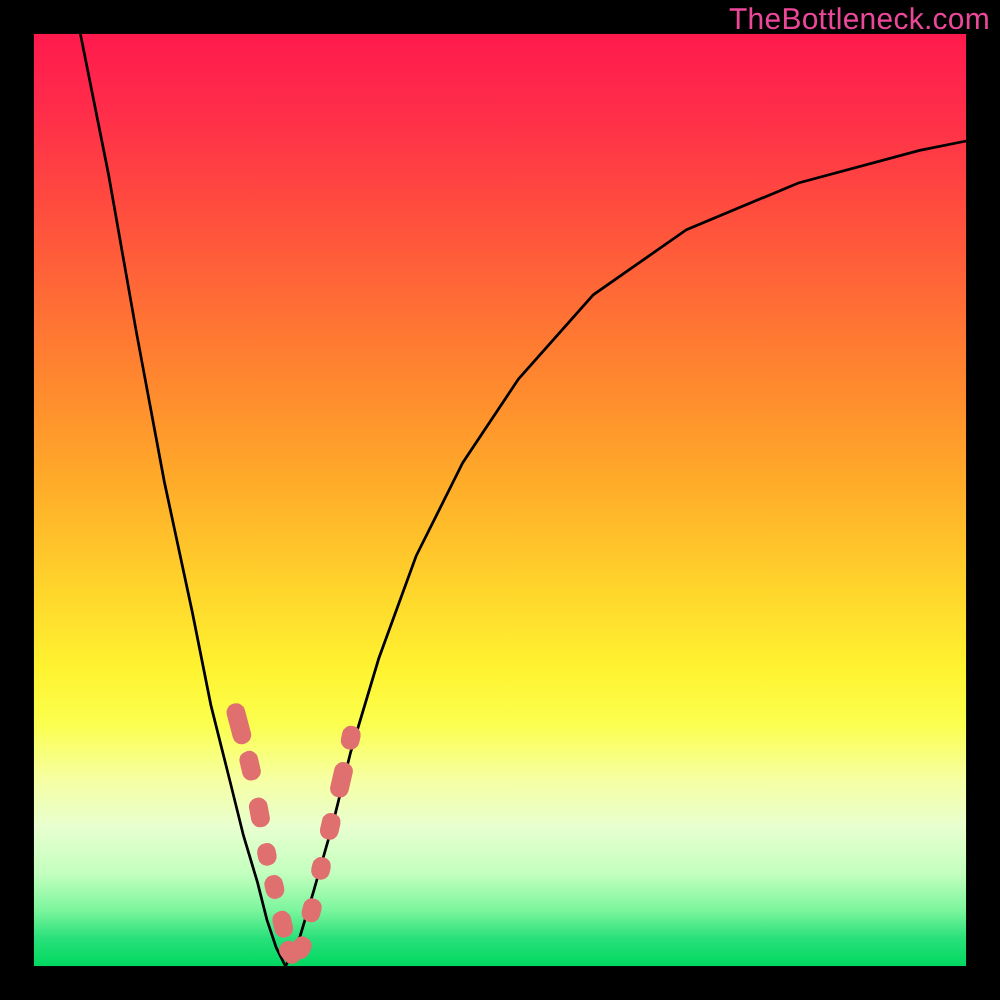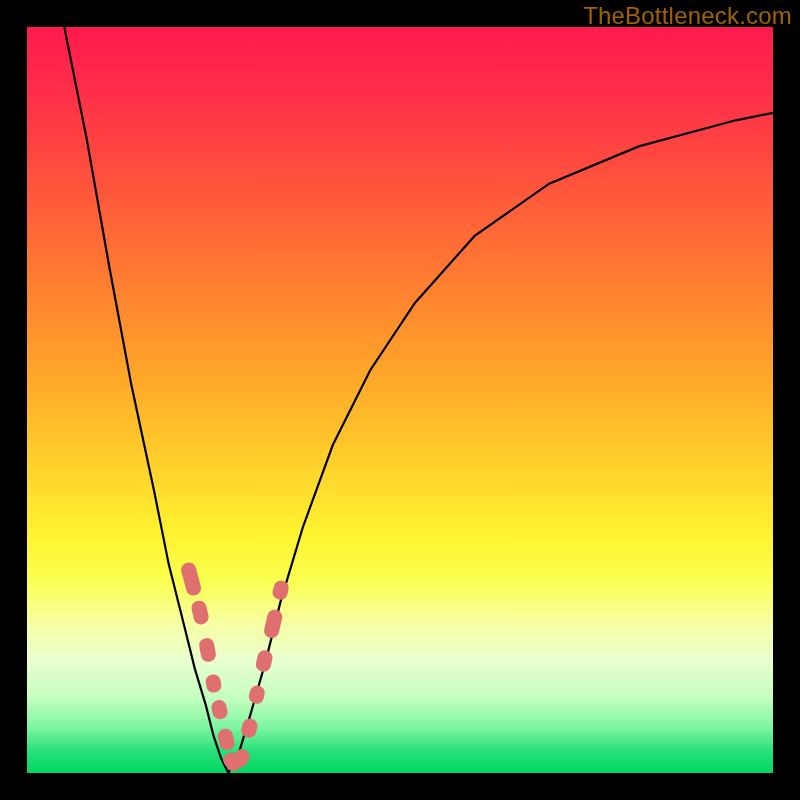--- a/index.html
+++ b/index.html
@@ -41,21 +41,21 @@
       #c4ffbf 90%,
       #7cf59d 94%,
       #29e07a 97%,
       #00d860 100%
     );
   }
   .watermark {
     position: absolute;
     top: 2px;
     right: 8px;
-    color: #a16207;
+    color: #ec4899;
     font-size: 24px;
     font-weight: 500;
     letter-spacing: 0.2px;
     pointer-events: none;
     user-select: none;
   }
   svg.curves {
     position: absolute;
     left: 0;
     top: 0;

